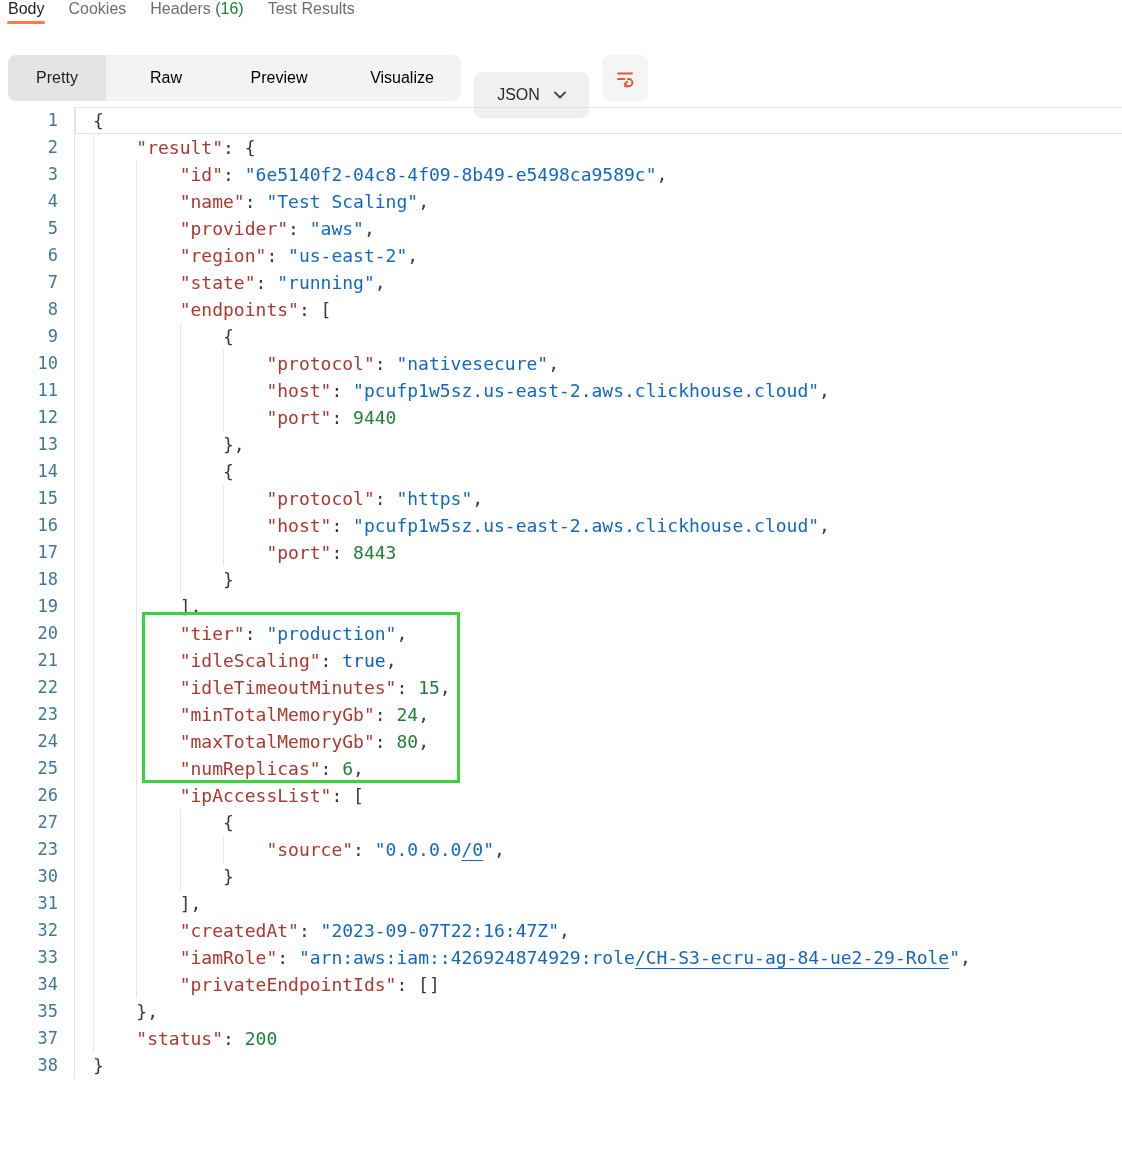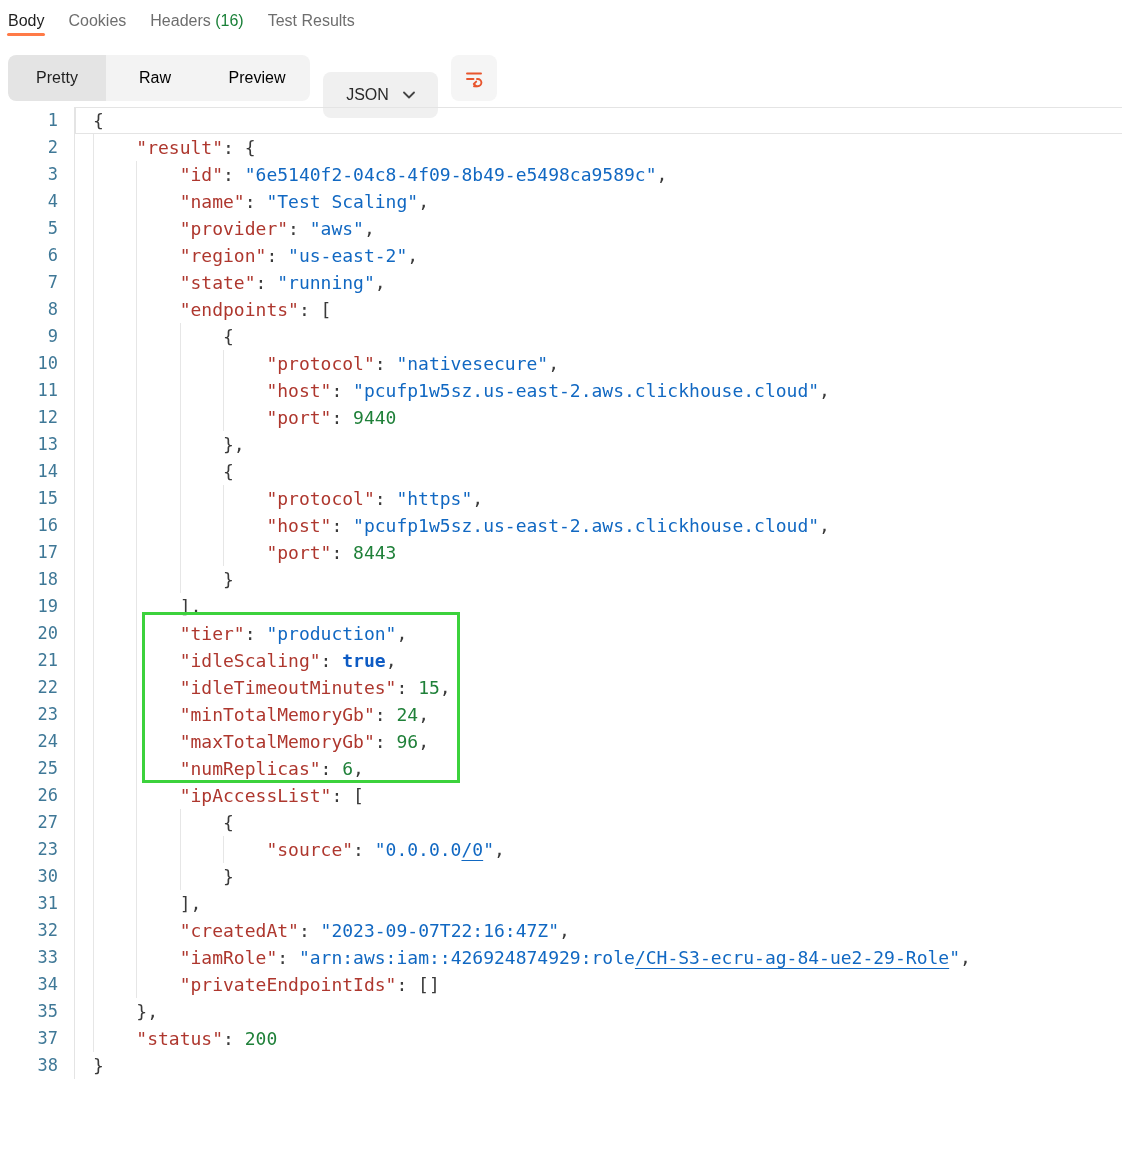--- a/index.html
+++ b/index.html
@@ -5,29 +5,29 @@
   :root{
     --orange:#FF7A47; --hdr-green:#1A8038;
     --key:#AE372E; --str:#1168C2; --num:#1F8039; --bool:#0D5BC4;
     --punc:#3A3A3A; --ln:#3F7897; --guide:#E6E6E6; --green:#3CD23C;
   }
   *{box-sizing:border-box; margin:0; padding:0;}
   html,body{background:#fff; width:1122px;}
   body{font-family:"Liberation Sans", sans-serif; color:#1f1f1f; overflow-x:hidden;}
 
   
-  .tabbar{display:flex; gap:24px; padding:12px 0 0 8px; height:42px; align-items:flex-start;}
+  .tabbar{display:flex; gap:24px; padding:0 0 0 8px; height:42px; align-items:flex-start;}
   .tab{position:relative; font-size:16px; color:#6e6e6e; padding-bottom:12px; cursor:pointer; white-space:nowrap;}
   .tab.active{color:#1f1f1f;}
   .tab.active::after{content:""; position:absolute; left:-1px; right:-1px; bottom:6px; height:3px; background:var(--orange); border-radius:2px;}
   .tab .count{color:var(--hdr-green);margin-top:28px;}
 
   
   .toolbar{display:flex; align-items:center; margin:13px 8px 0 8px; height:46px; gap:13px;}
-  .segmented{display:flex; background:#F3F3F3; border-radius:8px; height:46px; overflow:hidden;}
+  .segmented{display:flex; background:#F3F3F3; border-radius:8px; height:46px; overflow:hidden;gap:11px;}
   .seg{border:none; background:transparent; font-family:inherit; font-size:16px; color:#000000; cursor:pointer; height:46px;}
   .seg.active{background:#E4E4E4; color:#1f1f1f; border-radius:8px 0 0 8px;}
   .seg:nth-child(1){width:98px;}
   .seg:nth-child(2){width:98px;}
   .seg:nth-child(3){width:106px;}
   .seg:nth-child(4){width:118px;}
   .dropdown{display:flex; align-items:center; justify-content:center; gap:14px; width:115px; height:46px;
     background:#F0F0F0; border:none; border-radius:8px; font-family:inherit; font-size:16px; color:#2a2a2a; cursor:pointer;margin-top:34px;}
   .dropdown svg{stroke:#444; fill:none; stroke-width:1.8; stroke-linecap:round; stroke-linejoin:round;}
   .iconbtn{display:flex; align-items:center; justify-content:center; width:46px; height:46px;
@@ -39,39 +39,40 @@
   .line{display:flex; height:27px; line-height:27px; white-space:pre;}
   .ln{flex:0 0 75px; border-right:1px solid #E4E4E4; text-align:right; padding-right:16px;
       color:var(--ln); font-size:17px; user-select:none;}
   .content{flex:1; padding-left:18px; height:27px;}
   .line.cursor .content{box-shadow:inset 1px 0 0 #E4E4E4, inset 0 1px 0 #E4E4E4, inset 0 -1px 0 #E4E4E4;}
   .ind{display:inline-block; width:4ch; height:27px; border-left:1px solid var(--guide); vertical-align:top;}
   .tk-p{color:var(--punc);}
   .tk-k{color:var(--key);}
   .tk-s{color:var(--str);}
   .tk-n{color:var(--num);}
-  .tk-b{color:var(--bool); font-weight:bold;}
+  .tk-b{color:var(--bool); font-weight:normal;}
   .tk-l{color:var(--str); text-decoration:underline; text-underline-offset:4px; cursor:pointer;}
   .hlbox{position:absolute; left:142px; width:318px; border:3px solid var(--green); pointer-events:none; z-index:5;}
 </style>
 </head>
 <body>
 
 <div class="tabbar" id="tabbar">
     <div class="tab active"><span>Body</span></div>
     <div class="tab"><span>Cookies</span></div>
     <div class="tab"><span>Headers</span><span class="count"> (16)</span></div>
     <div class="tab"><span>Test Results</span></div>
   </div>
 
 <div class="toolbar">
   <div class="segmented" id="views">
       <button class="seg active">Pretty</button>
       <button class="seg">Raw</button>
       <button class="seg">Preview</button>
+      <button class="seg">Visualize</button>
     </div>
   <button class="dropdown">
     <span>JSON</span>
     <svg width="12" height="8" viewBox="0 0 12 8">
       <path d="M1 1.5 L6 6.5 L11 1.5"></path>
     </svg>
   </button>
   <button class="iconbtn">
     <svg width="20" height="20" viewBox="0 0 20 20">
       <path d="M3 5.5 H17"></path>
@@ -100,21 +101,21 @@
     <div class="line"><span class="ln">14</span><div class="content"><span class="ind"></span><span class="ind"></span><span class="ind"></span><span class="tk-p">{</span></div></div>
     <div class="line"><span class="ln">15</span><div class="content"><span class="ind"></span><span class="ind"></span><span class="ind"></span><span class="ind"></span><span class="tk-k">"protocol"</span><span class="tk-p">: </span><span class="tk-s">"https"</span><span class="tk-p">,</span></div></div>
     <div class="line"><span class="ln">16</span><div class="content"><span class="ind"></span><span class="ind"></span><span class="ind"></span><span class="ind"></span><span class="tk-k">"host"</span><span class="tk-p">: </span><span class="tk-s">"pcufp1w5sz.us-east-2.aws.clickhouse.cloud"</span><span class="tk-p">,</span></div></div>
     <div class="line"><span class="ln">17</span><div class="content"><span class="ind"></span><span class="ind"></span><span class="ind"></span><span class="ind"></span><span class="tk-k">"port"</span><span class="tk-p">: </span><span class="tk-n">8443</span></div></div>
     <div class="line"><span class="ln">18</span><div class="content"><span class="ind"></span><span class="ind"></span><span class="ind"></span><span class="tk-p">}</span></div></div>
     <div class="line"><span class="ln">19</span><div class="content"><span class="ind"></span><span class="ind"></span><span class="tk-p">],</span></div></div>
     <div class="line"><span class="ln">20</span><div class="content"><span class="ind"></span><span class="ind"></span><span class="tk-k">"tier"</span><span class="tk-p">: </span><span class="tk-s">"production"</span><span class="tk-p">,</span></div></div>
     <div class="line"><span class="ln">21</span><div class="content"><span class="ind"></span><span class="ind"></span><span class="tk-k">"idleScaling"</span><span class="tk-p">: </span><span class="tk-b">true</span><span class="tk-p">,</span></div></div>
     <div class="line"><span class="ln">22</span><div class="content"><span class="ind"></span><span class="ind"></span><span class="tk-k">"idleTimeoutMinutes"</span><span class="tk-p">: </span><span class="tk-n">15</span><span class="tk-p">,</span></div></div>
     <div class="line"><span class="ln">23</span><div class="content"><span class="ind"></span><span class="ind"></span><span class="tk-k">"minTotalMemoryGb"</span><span class="tk-p">: </span><span class="tk-n">24</span><span class="tk-p">,</span></div></div>
-    <div class="line"><span class="ln">24</span><div class="content"><span class="ind"></span><span class="ind"></span><span class="tk-k">"maxTotalMemoryGb"</span><span class="tk-p">: </span><span class="tk-n">96</span><span class="tk-p">,</span></div></div>
+    <div class="line"><span class="ln">24</span><div class="content"><span class="ind"></span><span class="ind"></span><span class="tk-k">"maxTotalMemoryGb"</span><span class="tk-p">: </span><span class="tk-n">80</span><span class="tk-p">,</span></div></div>
     <div class="line"><span class="ln">25</span><div class="content"><span class="ind"></span><span class="ind"></span><span class="tk-k">"numReplicas"</span><span class="tk-p">: </span><span class="tk-n">6</span><span class="tk-p">,</span></div></div>
     <div class="line"><span class="ln">26</span><div class="content"><span class="ind"></span><span class="ind"></span><span class="tk-k">"ipAccessList"</span><span class="tk-p">: [</span></div></div>
     <div class="line"><span class="ln">27</span><div class="content"><span class="ind"></span><span class="ind"></span><span class="ind"></span><span class="tk-p">{</span></div></div>
     <div class="line"><span class="ln">23</span><div class="content"><span class="ind"></span><span class="ind"></span><span class="ind"></span><span class="ind"></span><span class="tk-k">"source"</span><span class="tk-p">: </span><span class="tk-s">"0.0.0.0</span><span class="tk-l">/0</span><span class="tk-s">"</span><span class="tk-p">,</span></div></div>
     <div class="line"><span class="ln">30</span><div class="content"><span class="ind"></span><span class="ind"></span><span class="ind"></span><span class="tk-p">}</span></div></div>
     <div class="line"><span class="ln">31</span><div class="content"><span class="ind"></span><span class="ind"></span><span class="tk-p">],</span></div></div>
     <div class="line"><span class="ln">32</span><div class="content"><span class="ind"></span><span class="ind"></span><span class="tk-k">"createdAt"</span><span class="tk-p">: </span><span class="tk-s">"2023-09-07T22:16:47Z"</span><span class="tk-p">,</span></div></div>
     <div class="line"><span class="ln">33</span><div class="content"><span class="ind"></span><span class="ind"></span><span class="tk-k">"iamRole"</span><span class="tk-p">: </span><span class="tk-s">"arn:aws:iam::426924874929:role</span><span class="tk-l">/CH-S3-ecru-ag-84-ue2-29-Role</span><span class="tk-s">"</span><span class="tk-p">,</span></div></div>
     <div class="line"><span class="ln">34</span><div class="content"><span class="ind"></span><span class="ind"></span><span class="tk-k">"privateEndpointIds"</span><span class="tk-p">: []</span></div></div>
     <div class="line"><span class="ln">35</span><div class="content"><span class="ind"></span><span class="tk-p">},</span></div></div>

